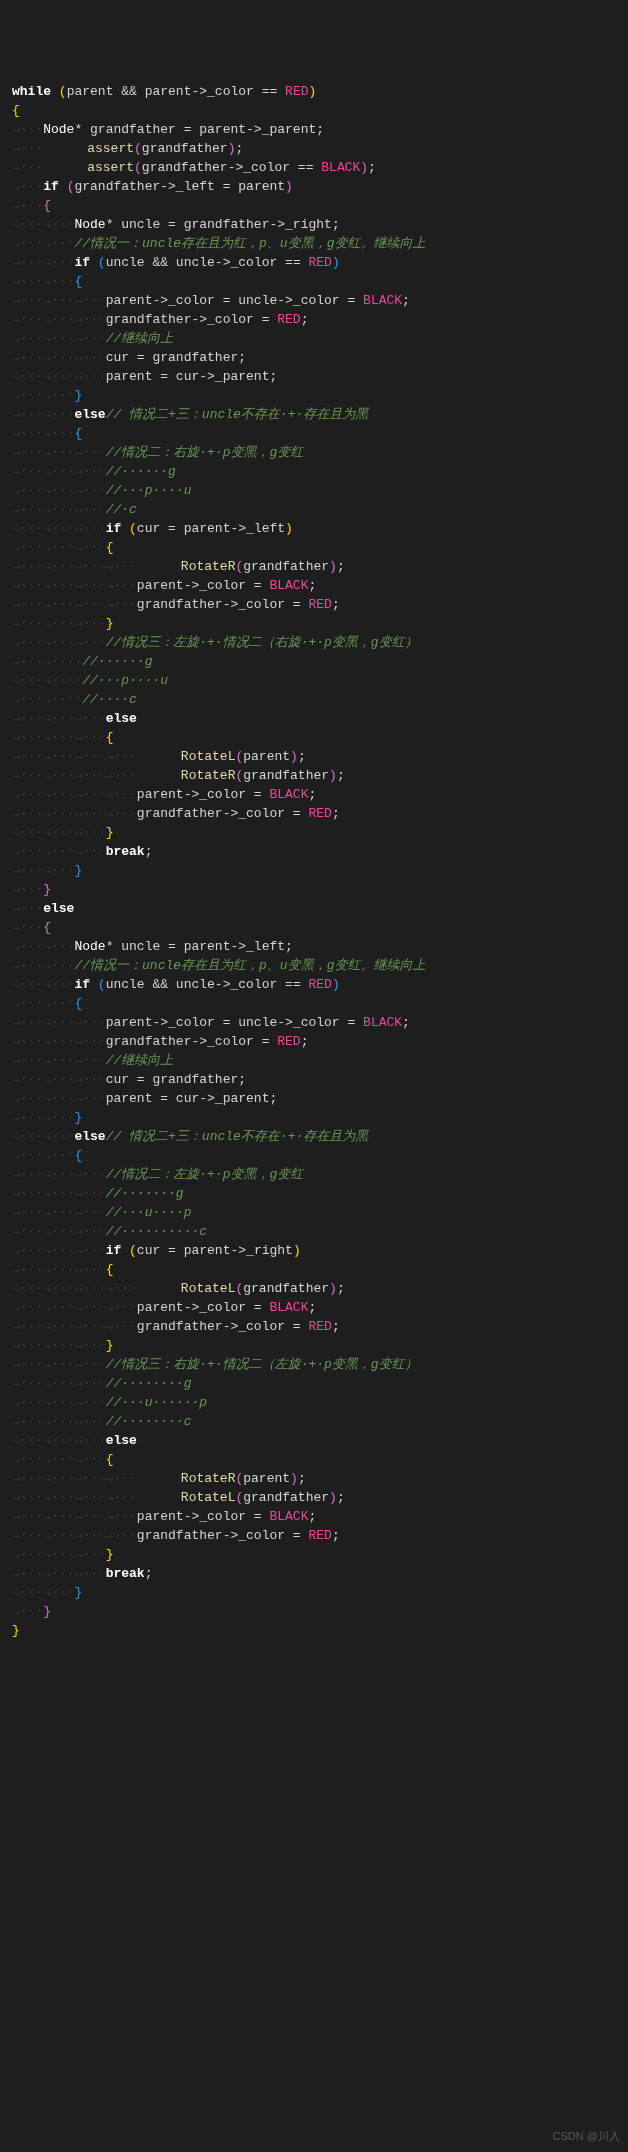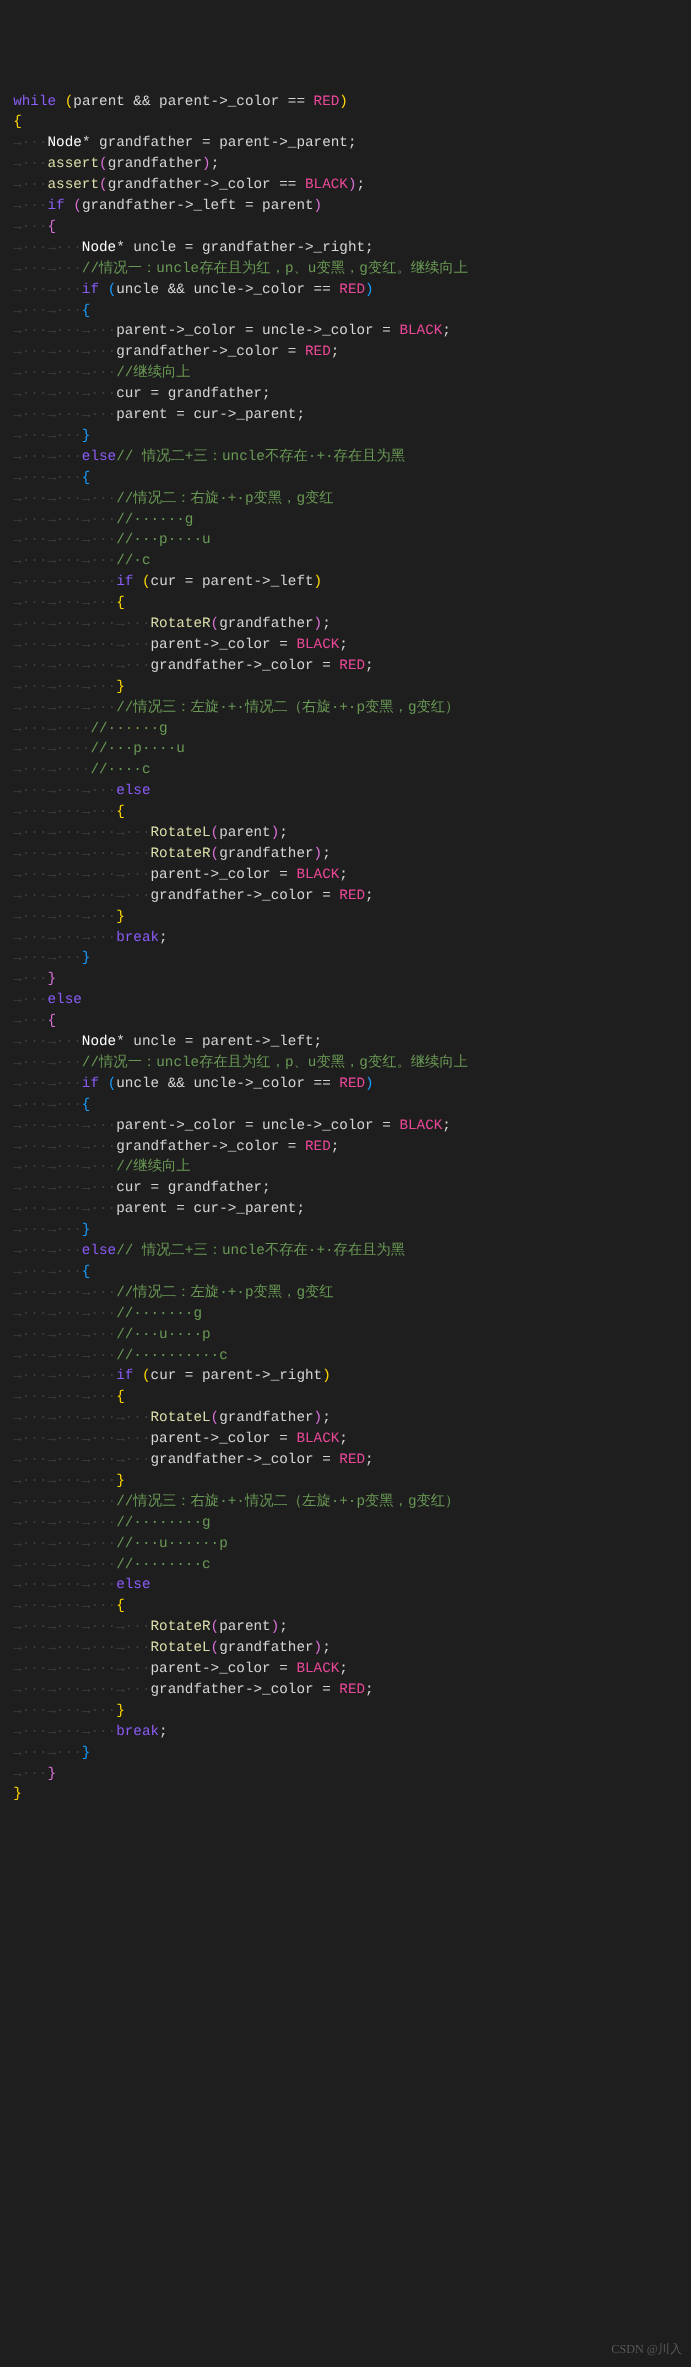--- a/index.html
+++ b/index.html
@@ -6,36 +6,36 @@
 body {
   background:#1e1e1e;
   font-family:'NSimSun','SimSun','Courier New',monospace;
   font-size:13px;
   line-height:19px;
   color:#d4d4d4;
   width:628px;
   padding:6px 12px;
   white-space:pre;
 }
-.kw { color:#8b5cf6; }
+.kw { color:#ffffff;font-weight:bold; }
 .br { color:#ffd700; }
 .br2 { color:#da70d6; }
 .br3 { color:#179fff; }
 .type { color:#ffffff; }
-.func { color:#dcdcaa; }
+.func { color:#dcdcaa;margin-left:44px; }
 .const { color:#ec4899; }
-.com { color:#6a9955; }
+.com { color:#6a9955;font-style:italic; }
 .ws { color:#3e3e3e; }
 .watermark {
   position:fixed;
   right:8px;
   bottom:6px;
   color:#5a5a5a;
   font-size:11px;
-  font-family:Liberation Serif, serif;
+  font-family:Liberation Sans, sans-serif;
 }
 </style>
 </head>
 <body>
 
 
 
 <div id="code-root"><div class="line"><span class="kw">while</span> <span class="br">(</span>parent &amp;&amp; parent-&gt;_color == <span class="const">RED</span><span class="br">)</span></div><div class="line"><span class="br">{</span></div><div class="line"><span class="ws">→···</span><span class="type">Node</span>* grandfather = parent-&gt;_parent;</div><div class="line"><span class="ws">→···</span><span class="func">assert</span><span class="br2">(</span>grandfather<span class="br2">)</span>;</div><div class="line"><span class="ws">→···</span><span class="func">assert</span><span class="br2">(</span>grandfather-&gt;_color == <span class="const">BLACK</span><span class="br2">)</span>;</div><div class="line"><span class="ws">→···</span><span class="kw">if</span> <span class="br2">(</span>grandfather-&gt;_left = parent<span class="br2">)</span></div><div class="line"><span class="ws">→···</span><span class="br2">{</span></div><div class="line"><span class="ws">→···→···</span><span class="type">Node</span>* uncle = grandfather-&gt;_right;</div><div class="line"></div><div class="line"><span class="ws">→···→···</span><span class="com">//情况一：uncle存在且为红，p、u变黑，g变红。继续向上</span></div><div class="line"><span class="ws">→···→···</span><span class="kw">if</span> <span class="br3">(</span>uncle &amp;&amp; uncle-&gt;_color == <span class="const">RED</span><span class="br3">)</span></div><div class="line"><span class="ws">→···→···</span><span class="br3">{</span></div><div class="line"><span class="ws">→···→···→···</span>parent-&gt;_color = uncle-&gt;_color = <span class="const">BLACK</span>;</div><div class="line"><span class="ws">→···→···→···</span>grandfather-&gt;_color = <span class="const">RED</span>;</div><div class="line"><span class="ws">→···→···→···</span><span class="com">//继续向上</span></div><div class="line"><span class="ws">→···→···→···</span>cur = grandfather;</div><div class="line"><span class="ws">→···→···→···</span>parent = cur-&gt;_parent;</div><div class="line"><span class="ws">→···→···</span><span class="br3">}</span></div><div class="line"><span class="ws">→···→···</span><span class="kw">else</span><span class="com">// 情况二+三：uncle不存在·+·存在且为黑</span></div><div class="line"><span class="ws">→···→···</span><span class="br3">{</span></div><div class="line"><span class="ws">→···→···→···</span><span class="com">//情况二：右旋·+·p变黑，g变红</span></div><div class="line"><span class="ws">→···→···→···</span><span class="com">//······g</span></div><div class="line"><span class="ws">→···→···→···</span><span class="com">//···p····u</span></div><div class="line"><span class="ws">→···→···→···</span><span class="com">//·c</span></div><div class="line"><span class="ws">→···→···→···</span><span class="kw">if</span> <span class="br">(</span>cur = parent-&gt;_left<span class="br">)</span></div><div class="line"><span class="ws">→···→···→···</span><span class="br">{</span></div><div class="line"><span class="ws">→···→···→···→···</span><span class="func">RotateR</span><span class="br2">(</span>grandfather<span class="br2">)</span>;</div><div class="line"><span class="ws">→···→···→···→···</span>parent-&gt;_color = <span class="const">BLACK</span>;</div><div class="line"><span class="ws">→···→···→···→···</span>grandfather-&gt;_color = <span class="const">RED</span>;</div><div class="line"><span class="ws">→···→···→···</span><span class="br">}</span></div><div class="line"><span class="ws">→···→···→···</span><span class="com">//情况三：左旋·+·情况二（右旋·+·p变黑，g变红）</span></div><div class="line"><span class="ws">→···→···</span><span class="ws">·</span><span class="com">//······g</span></div><div class="line"><span class="ws">→···→···</span><span class="ws">·</span><span class="com">//···p····u</span></div><div class="line"><span class="ws">→···→···</span><span class="ws">·</span><span class="com">//····c</span></div><div class="line"><span class="ws">→···→···→···</span><span class="kw">else</span></div><div class="line"><span class="ws">→···→···→···</span><span class="br">{</span></div><div class="line"><span class="ws">→···→···→···→···</span><span class="func">RotateL</span><span class="br2">(</span>parent<span class="br2">)</span>;</div><div class="line"><span class="ws">→···→···→···→···</span><span class="func">RotateR</span><span class="br2">(</span>grandfather<span class="br2">)</span>;</div><div class="line"><span class="ws">→···→···→···→···</span>parent-&gt;_color = <span class="const">BLACK</span>;</div><div class="line"><span class="ws">→···→···→···→···</span>grandfather-&gt;_color = <span class="const">RED</span>;</div><div class="line"><span class="ws">→···→···→···</span><span class="br">}</span></div><div class="line"><span class="ws">→···→···→···</span><span class="kw">break</span>;</div><div class="line"><span class="ws">→···→···</span><span class="br3">}</span></div><div class="line"></div><div class="line"><span class="ws">→···</span><span class="br2">}</span></div><div class="line"><span class="ws">→···</span><span class="kw">else</span></div><div class="line"><span class="ws">→···</span><span class="br2">{</span></div><div class="line"><span class="ws">→···→···</span><span class="type">Node</span>* uncle = parent-&gt;_left;</div><div class="line"></div><div class="line"><span class="ws">→···→···</span><span class="com">//情况一：uncle存在且为红，p、u变黑，g变红。继续向上</span></div><div class="line"><span class="ws">→···→···</span><span class="kw">if</span> <span class="br3">(</span>uncle &amp;&amp; uncle-&gt;_color == <span class="const">RED</span><span class="br3">)</span></div><div class="line"><span class="ws">→···→···</span><span class="br3">{</span></div><div class="line"><span class="ws">→···→···→···</span>parent-&gt;_color = uncle-&gt;_color = <span class="const">BLACK</span>;</div><div class="line"><span class="ws">→···→···→···</span>grandfather-&gt;_color = <span class="const">RED</span>;</div><div class="line"><span class="ws">→···→···→···</span><span class="com">//继续向上</span></div><div class="line"><span class="ws">→···→···→···</span>cur = grandfather;</div><div class="line"><span class="ws">→···→···→···</span>parent = cur-&gt;_parent;</div><div class="line"><span class="ws">→···→···</span><span class="br3">}</span></div><div class="line"><span class="ws">→···→···</span><span class="kw">else</span><span class="com">// 情况二+三：uncle不存在·+·存在且为黑</span></div><div class="line"><span class="ws">→···→···</span><span class="br3">{</span></div><div class="line"><span class="ws">→···→···→···</span><span class="com">//情况二：左旋·+·p变黑，g变红</span></div><div class="line"><span class="ws">→···→···→···</span><span class="com">//·······g</span></div><div class="line"><span class="ws">→···→···→···</span><span class="com">//···u····p</span></div><div class="line"><span class="ws">→···→···→···</span><span class="com">//··········c</span></div><div class="line"><span class="ws">→···→···→···</span><span class="kw">if</span> <span class="br">(</span>cur = parent-&gt;_right<span class="br">)</span></div><div class="line"><span class="ws">→···→···→···</span><span class="br">{</span></div><div class="line"><span class="ws">→···→···→···→···</span><span class="func">RotateL</span><span class="br2">(</span>grandfather<span class="br2">)</span>;</div><div class="line"><span class="ws">→···→···→···→···</span>parent-&gt;_color = <span class="const">BLACK</span>;</div><div class="line"><span class="ws">→···→···→···→···</span>grandfather-&gt;_color = <span class="const">RED</span>;</div><div class="line"><span class="ws">→···→···→···</span><span class="br">}</span></div><div class="line"><span class="ws">→···→···→···</span><span class="com">//情况三：右旋·+·情况二（左旋·+·p变黑，g变红）</span></div><div class="line"><span class="ws">→···→···→···</span><span class="com">//········g</span></div><div class="line"><span class="ws">→···→···→···</span><span class="com">//···u······p</span></div><div class="line"><span class="ws">→···→···→···</span><span class="com">//········c</span></div><div class="line"><span class="ws">→···→···→···</span><span class="kw">else</span></div><div class="line"><span class="ws">→···→···→···</span><span class="br">{</span></div><div class="line"><span class="ws">→···→···→···→···</span><span class="func">RotateR</span><span class="br2">(</span>parent<span class="br2">)</span>;</div><div class="line"><span class="ws">→···→···→···→···</span><span class="func">RotateL</span><span class="br2">(</span>grandfather<span class="br2">)</span>;</div><div class="line"><span class="ws">→···→···→···→···</span>parent-&gt;_color = <span class="const">BLACK</span>;</div><div class="line"><span class="ws">→···→···→···→···</span>grandfather-&gt;_color = <span class="const">RED</span>;</div><div class="line"><span class="ws">→···→···→···</span><span class="br">}</span></div><div class="line"><span class="ws">→···→···→···</span><span class="kw">break</span>;</div><div class="line"><span class="ws">→···→···</span><span class="br3">}</span></div><div class="line"><span class="ws">→···</span><span class="br2">}</span></div><div class="line"><span class="br">}</span></div></div>
 <div class="watermark">CSDN @川入</div>
 

